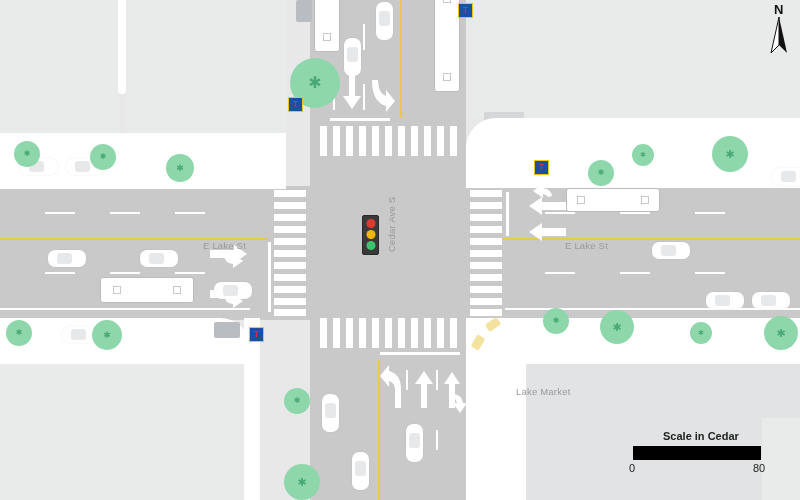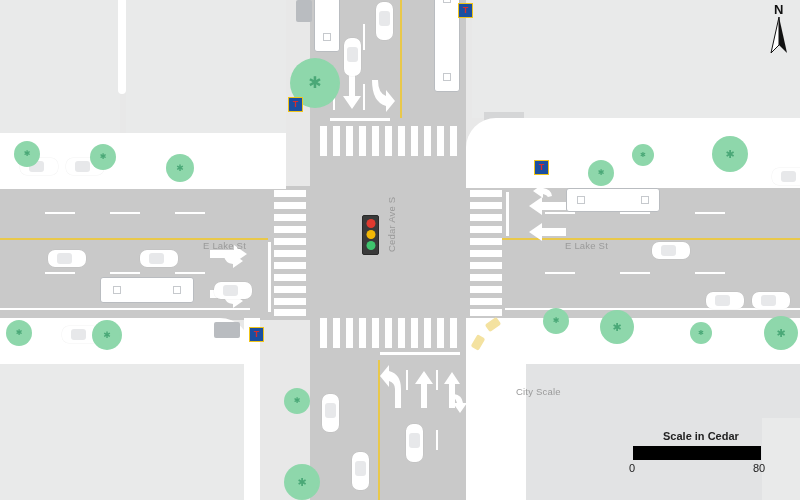--- a/index.html
+++ b/index.html
@@ -287,21 +287,21 @@
   <div class="abs tsign" style="left:534px;top:160px;">
     <b>T</b>
   </div>
   <div class="abs tsign" style="left:249px;top:327px;">
     <b>T</b>
   </div>
 
   <div class="abs lbl v" style="left:386px;top:252px;transform:rotate(-90deg);">Cedar Ave S</div>
   <div class="abs lbl" style="left:203px;top:240px;">E Lake St</div>
   <div class="abs lbl" style="left:565px;top:240px;">E Lake St</div>
-  <div class="abs lbl" style="left:516px;top:386px;">City Scale</div>
+  <div class="abs lbl" style="left:516px;top:386px;">Lake Market</div>
 
   <div class="abs" style="left:762px;top:2px;width:34px;height:54px;">
     <div class="north abs" style="left:12px;top:0;">N</div>
     <svg width="34" height="40" style="position:absolute;left:0;top:15px;">
       <polygon points="17,0 25,36 17,28" fill="#111111"></polygon>
       <polygon points="17,0 9,36 17,28" fill="#ffffff" stroke="#111111" stroke-width="1"></polygon>
     </svg>
   </div>
 
   <div class="abs" style="left:625px;top:430px;width:160px;height:55px;">

